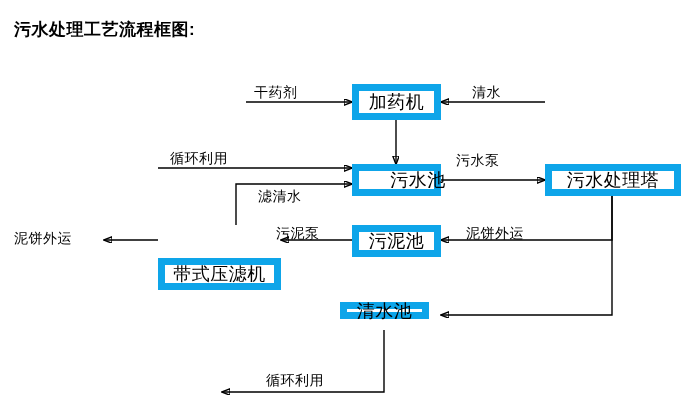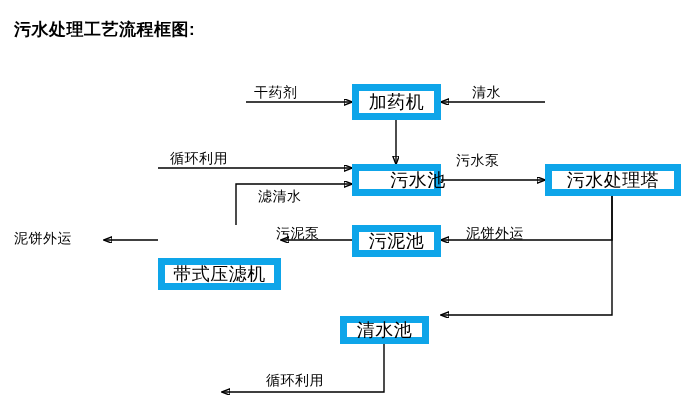--- a/index.html
+++ b/index.html
@@ -111,21 +111,21 @@
   </div>
 
   <div class="node" style="left:158px; top:225px; width:123px; height:32px;margin-top:33px;">
     <span>带式压滤机</span>
   </div>
 
   <div class="node" style="left:352px; top:225px; width:89px; height:32px;">
     <span>污泥池</span>
   </div>
 
-  <div class="node" style="left:340px; top:316px; width:89px; height:28px;">
+  <div class="node" style="left:340px; top:302px; width:89px; height:17px;">
     <span>清水池</span>
   </div>
 
   <div class="edge-label" style="left:254px; top:84px;">
     <span>干药剂</span>
   </div>
 
   <div class="edge-label" style="left:472px; top:84px;">
     <span>清水</span>
   </div>

